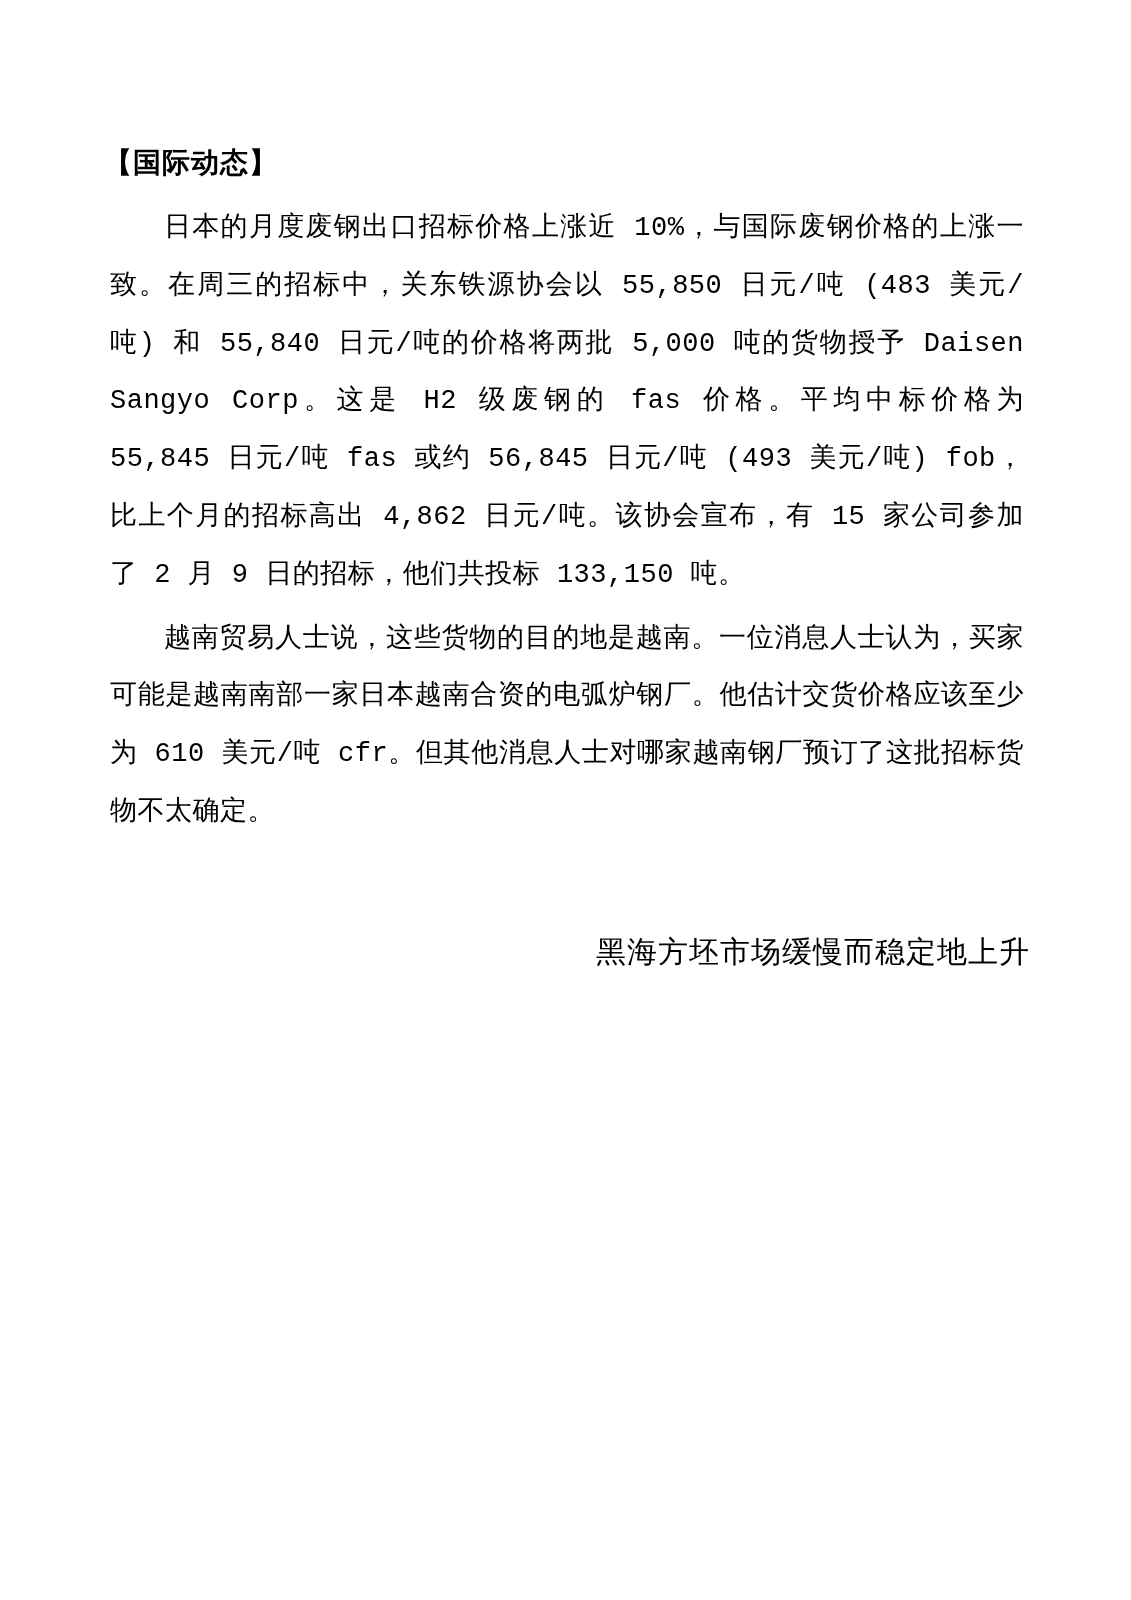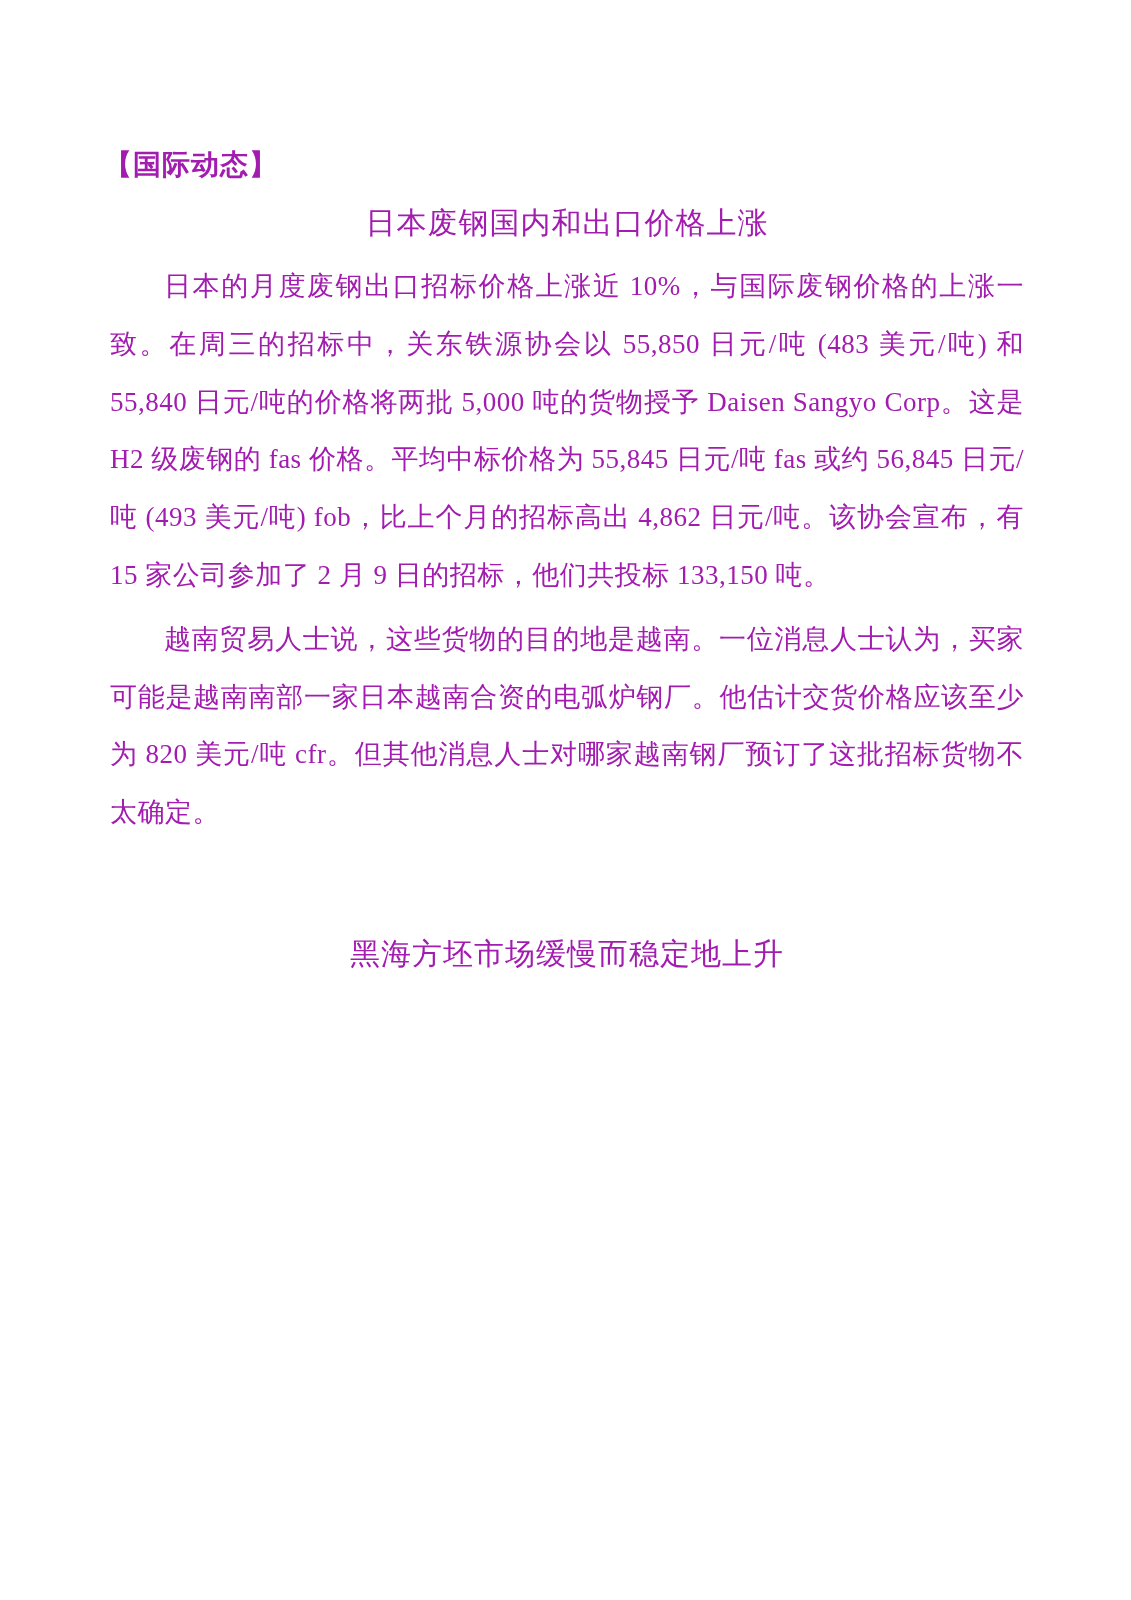--- a/index.html
+++ b/index.html
@@ -12,64 +12,64 @@
     width: 1131px;
     height: 1600px;
     background: #ffffff;
     overflow: hidden;
   }
   .doc {
     position: absolute;
     left: 104px;
     top: 136px;
     width: 926px;
-    font-family: Liberation Serif, serif;
-    color: #a21caf;
+    font-family: Liberation Mono, monospace;
+    color: #000000;
     text-align: justify;
   }
   .section-header {
     margin: 0;
     font-size: 28px;
     font-weight: bold;
     line-height: 58px;
     text-align: left;
     letter-spacing: 1px;
   }
   .article-title {
     margin: 0;
     font-size: 30px;
     font-weight: normal;
     line-height: 58px;
     text-align: center;
     letter-spacing: 1px;
   }
   .article-title.title-2 {
     margin-top: 83px;
+    text-align: right;
   }
   .para {
     margin: 6px;
     font-size: 27px;
     line-height: 57.8px;
     text-indent: 2em;
     letter-spacing: 0.5px;
   }
 </style>
 </head>
 <body>
 
 <div class="page">
   <div class="doc">
 
     <h2 class="section-header">【国际动态】</h2>
 
-    <h1 class="article-title">日本废钢国内和出口价格上涨</h1>
 
     <p class="para">日本的月度废钢出口招标价格上涨近 10%，与国际废钢价格的上涨一致。在周三的招标中，关东铁源协会以 55,850 日元/吨 (483 美元/吨) 和 55,840 日元/吨的价格将两批 5,000 吨的货物授予 Daisen Sangyo Corp。这是 H2 级废钢的 fas 价格。平均中标价格为 55,845 日元/吨 fas 或约 56,845 日元/吨 (493 美元/吨) fob，比上个月的招标高出 4,862 日元/吨。该协会宣布，有 15 家公司参加了 2 月 9 日的招标，他们共投标 133,150 吨。</p>
 
-    <p class="para">越南贸易人士说，这些货物的目的地是越南。一位消息人士认为，买家可能是越南南部一家日本越南合资的电弧炉钢厂。他估计交货价格应该至少为 820 美元/吨 cfr。但其他消息人士对哪家越南钢厂预订了这批招标货物不太确定。</p>
+    <p class="para">越南贸易人士说，这些货物的目的地是越南。一位消息人士认为，买家可能是越南南部一家日本越南合资的电弧炉钢厂。他估计交货价格应该至少为 610 美元/吨 cfr。但其他消息人士对哪家越南钢厂预订了这批招标货物不太确定。</p>
 
 
     <h1 class="article-title title-2">黑海方坯市场缓慢而稳定地上升</h1>
 
 
 
   </div>
 </div>
 
 </body></html>

